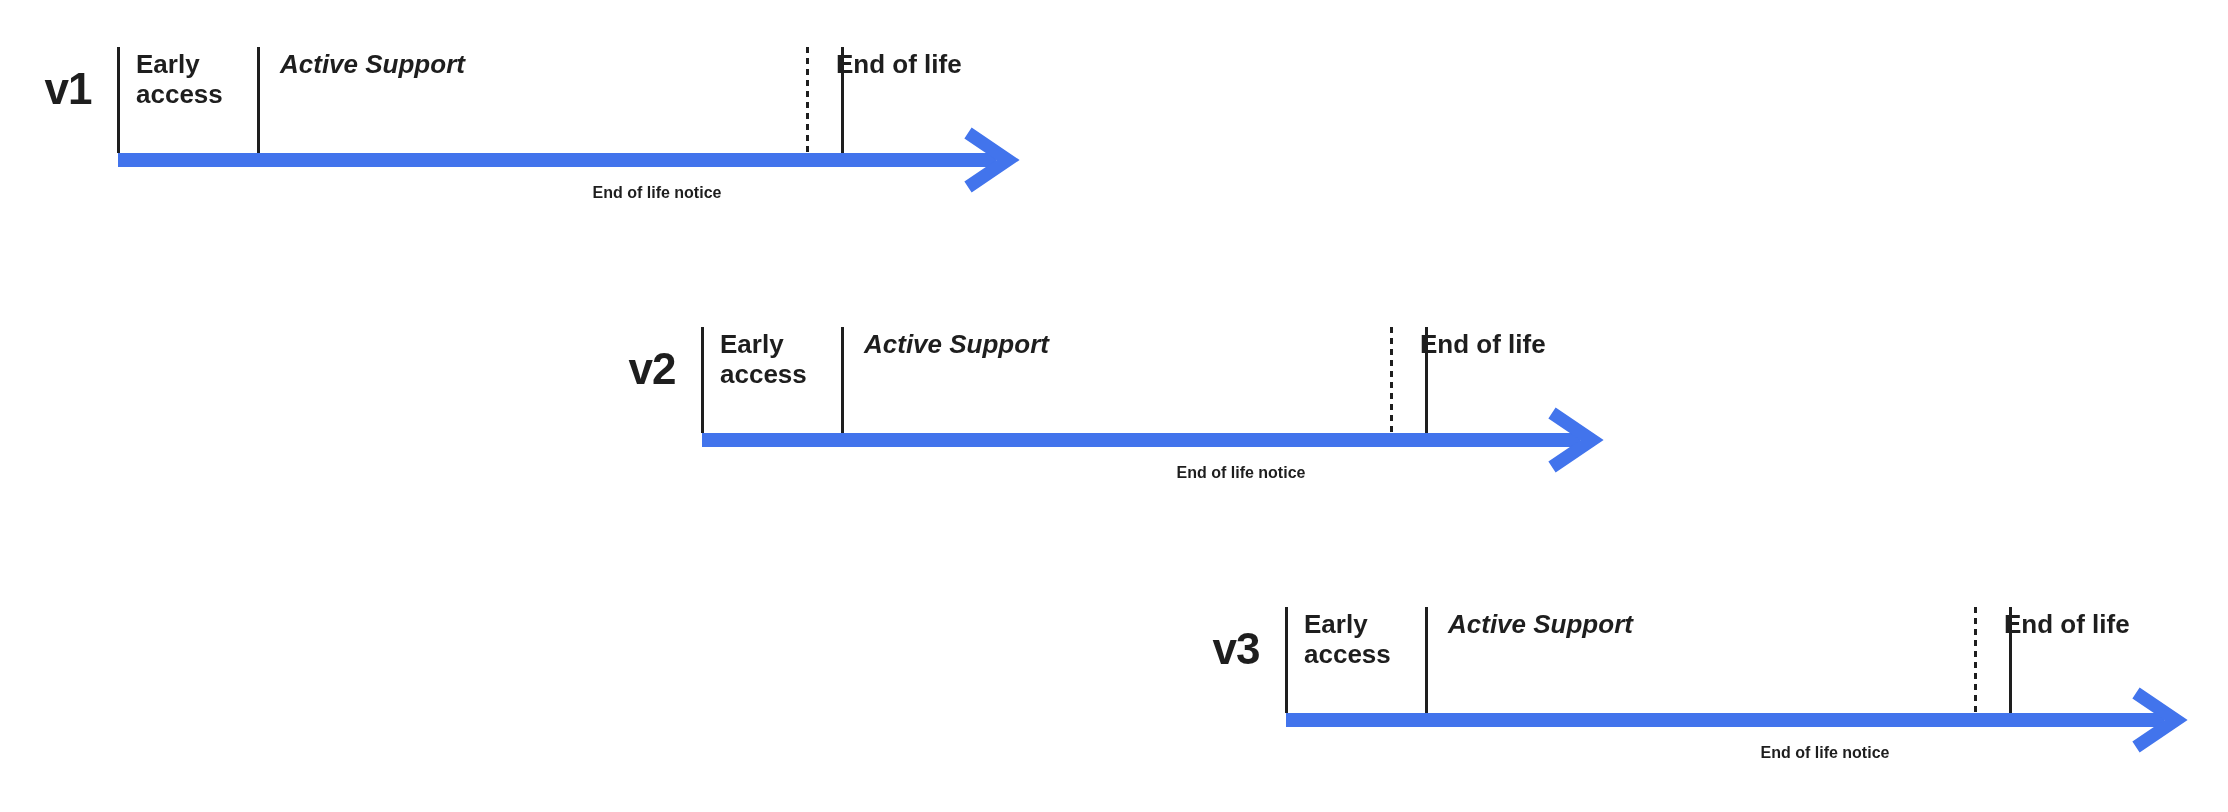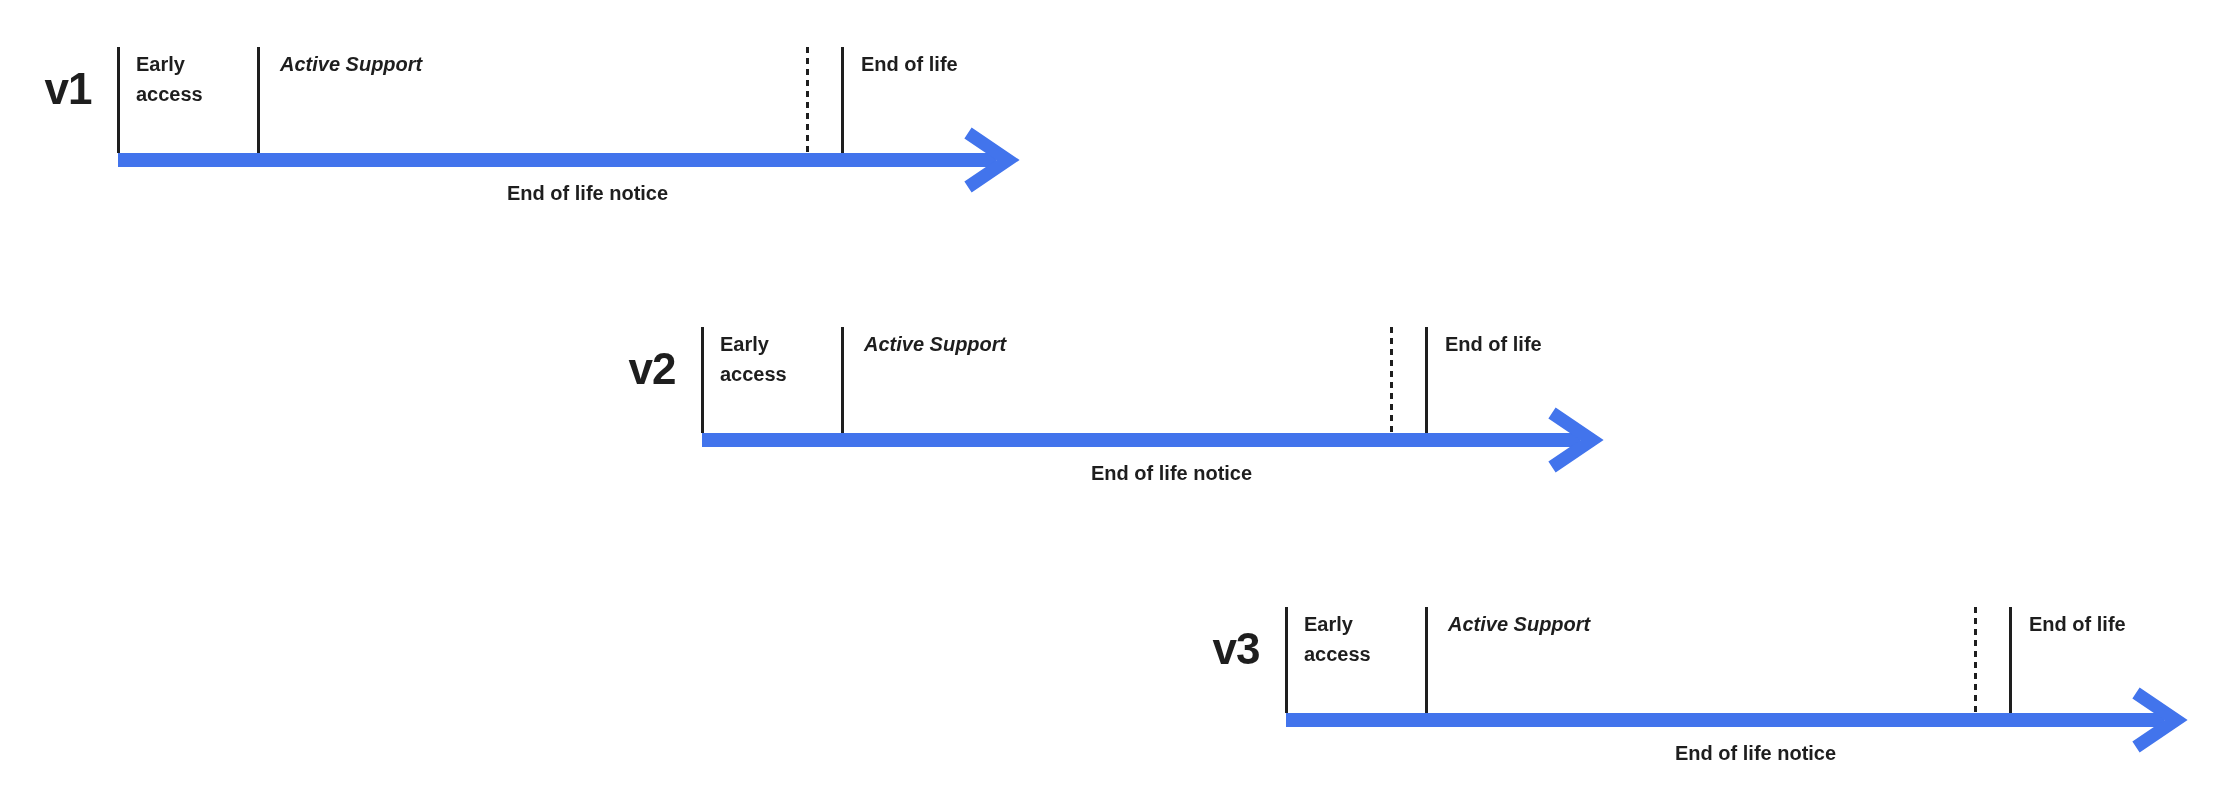--- a/index.html
+++ b/index.html
@@ -60,33 +60,33 @@
     height: 106px;
     background: repeating-linear-gradient(
       180deg,
       var(--ink-color) 0px, var(--ink-color) 6px,
       transparent 6px, transparent 11px
     );
   }
   .phase-label {
     position: absolute;
     top: 19px;
-    font-size: 20px;
+    font-size: 26px;
     font-weight: 700;
     line-height: 30px;
     color: var(--ink-color);
     white-space: nowrap;
   }
   .label-early {
     left: 106px;
     width: 96px;
     white-space: normal;
   }
   .label-active { left: 250px; font-style: italic; }
-  .label-eol    { left: 831px; text-align: right; }
+  .label-eol    { left: 806px; text-align: right; }
 
   .shaft {
     position: absolute;
     left: 88px;
     top: 123px;
     width: 878px;
     height: 14px;
     background: var(--arrow-color);
   }
   .head {
@@ -101,25 +101,25 @@
     stroke: var(--arrow-color);
     stroke-width: 13px;
     stroke-linejoin: miter;
     stroke-linecap: butt;
   }
   .notice {
     position: absolute;
     left: 477px;
     top: 148px;
     width: 300px;
-    font-size: 20px;
+    font-size: 16px;
     font-weight: 700;
     line-height: 30px;
     color: var(--ink-color);
-    text-align: left;
+    text-align: center;
     white-space: nowrap;
   }
 </style>
 </head>
 <body>
 
 <div class="canvas">
 
   <div class="timeline pos-0">
     <div class="version">v1</div>

